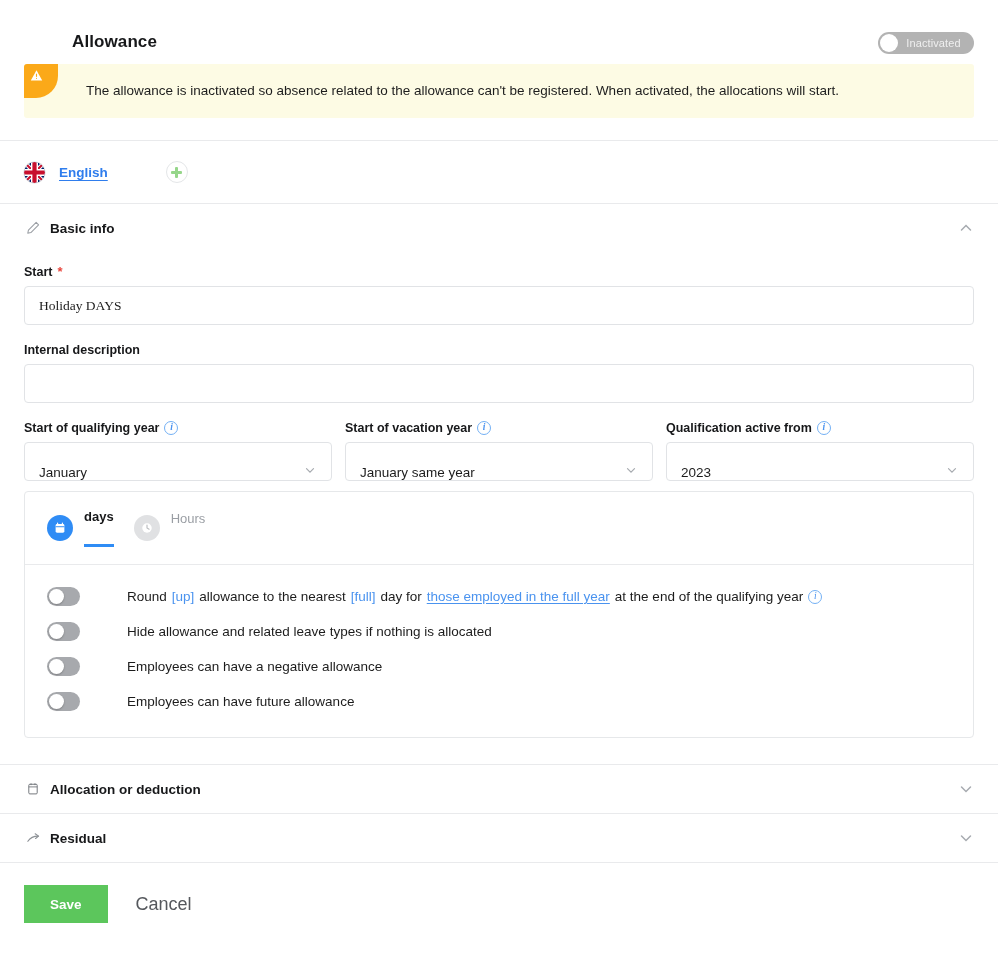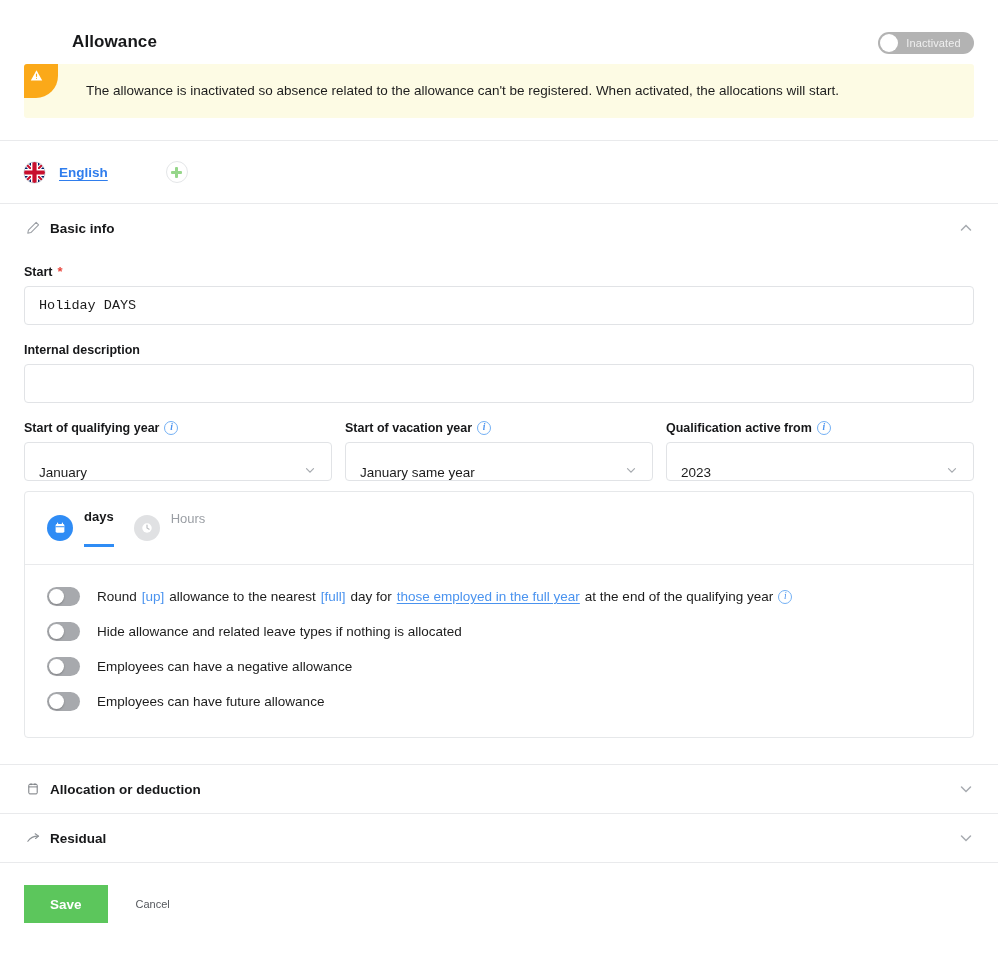--- a/index.html
+++ b/index.html
@@ -106,21 +106,21 @@
   
   .form-body { padding: 12px 24px 26px 24px; }
   .field-label {
     font-size: 12.5px; font-weight: bold; color: #17181a;
     margin-bottom: 7px; display: flex; align-items: center; gap: 5px;
   }
   .req { color: #e8453c; font-weight: bold; font-size: 13px; }
   .txt-input {
     width: 100%; height: 39px;
     border: 1px solid #e1e3e6; border-radius: 4px;
-    background: #fff; font-family: Liberation Mono, monospace; font-size: 13.5px; color: #1c1c1c;
+    background: #fff; font-family: Liberation Serif, serif; font-size: 13.5px; color: #1c1c1c;
     padding: 0 14px; outline: none;
   }
   .txt-input::placeholder { color: #a9adb3; }
   .field-block { margin-bottom: 18px; }
 
   .info-i {
     width: 14px; height: 14px; border-radius: 50%;
     border: 1px solid #73b0f4; color: #4a93ef;
     font-size: 9.5px; font-style: italic; font-family: "Liberation Serif", serif;
     display: inline-flex; align-items: center; justify-content: center;
@@ -163,34 +163,34 @@
   .toggle-row { display: flex; align-items: center; gap: 17px; height: 35px; }
   .switch {
     width: 33px; height: 19px; border-radius: 10px;
     background: #a7a9ad; display: flex; align-items: center;
     padding: 2px; flex: 0 0 33px; cursor: pointer;
   }
   .switch .sknob {
     width: 15px; height: 15px; border-radius: 50%; background: #fff;
     box-shadow: 0 1px 2px rgba(0,0,0,.25);
   }
-  .toggle-text { font-size: 13.5px; color: #1c1c1c; display: flex; align-items: center; gap: 5px; }
+  .toggle-text { font-size: 13.5px; color: #1c1c1c; display: flex; align-items: center; gap: 5px; margin-left: 30px; }
   .tok { color: #4a93ef; }
   .lnk { color: #4a93ef; text-decoration: underline; text-underline-offset: 2px; cursor: pointer; }
 
   
   .footer { display: flex; align-items: center; gap: 20px; padding: 22px 24px; }
   .btn-save {
     background: #5cc65c; color: #fff; border: none; border-radius: 0;
     font-family: inherit; font-size: 13.5px; font-weight: bold;
     padding: 0 26px; height: 38px; cursor: pointer; text-align: right;
   }
   .btn-cancel {
     background: none; border: none; font-family: inherit;
-    font-size: 11px; color: #55585d; cursor: pointer; padding: 0 8px;
+    font-size: 18px; color: #55585d; cursor: pointer; padding: 0 8px;
   }
 </style>
 </head>
 <body>
 
 <div class="page">
 
   <div class="header">
     <div class="page-title">Allowance</div>
     <div class="status-toggle">

